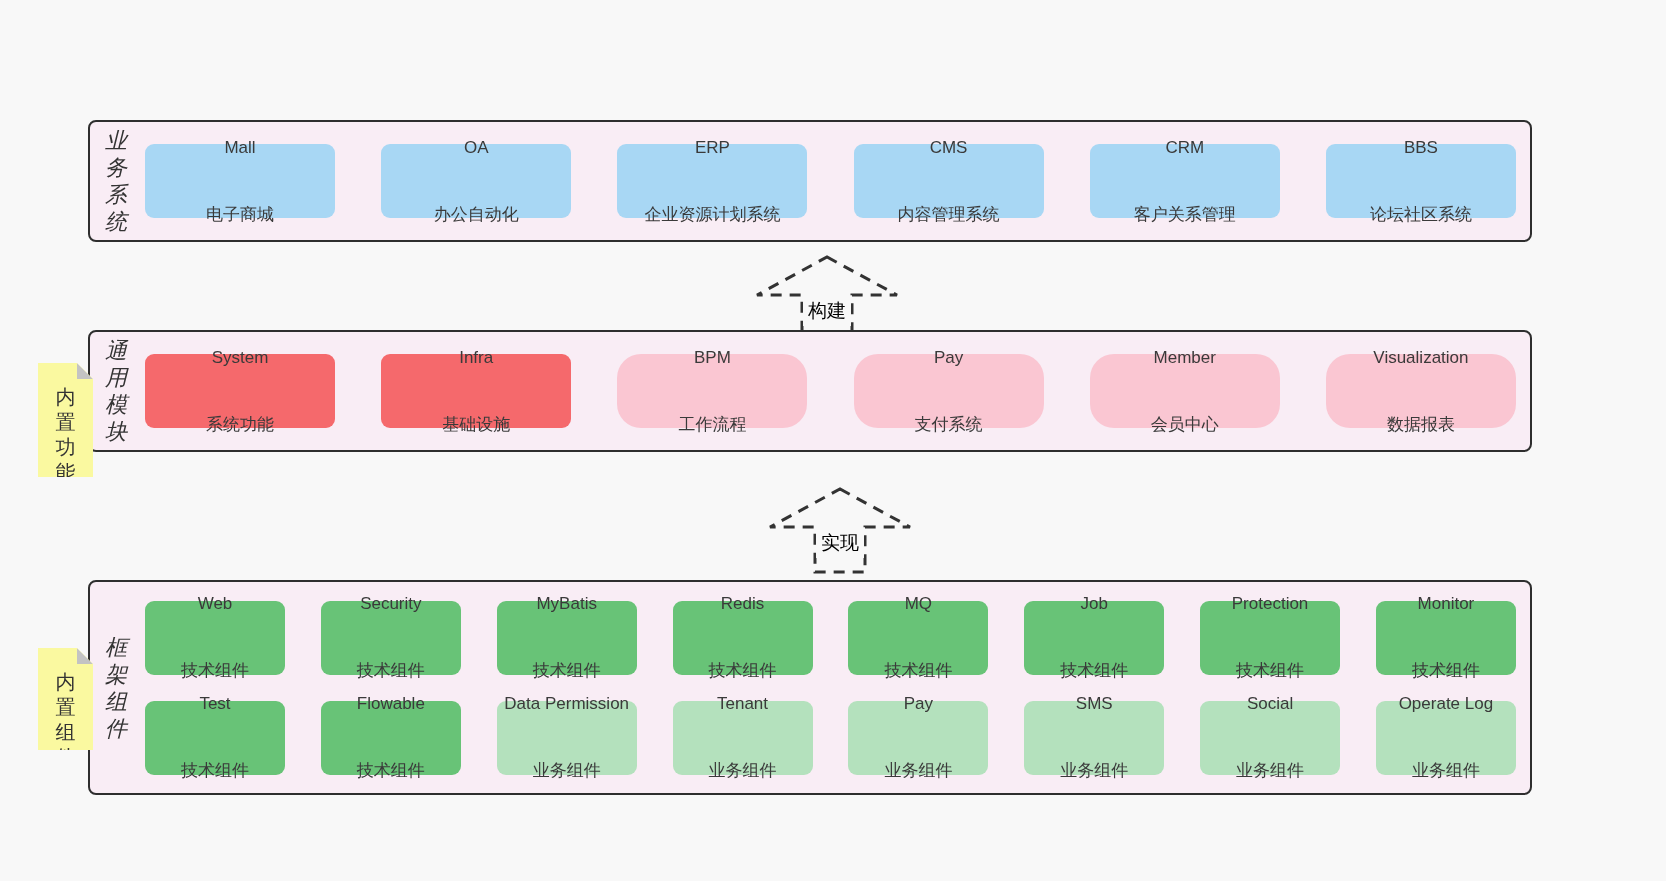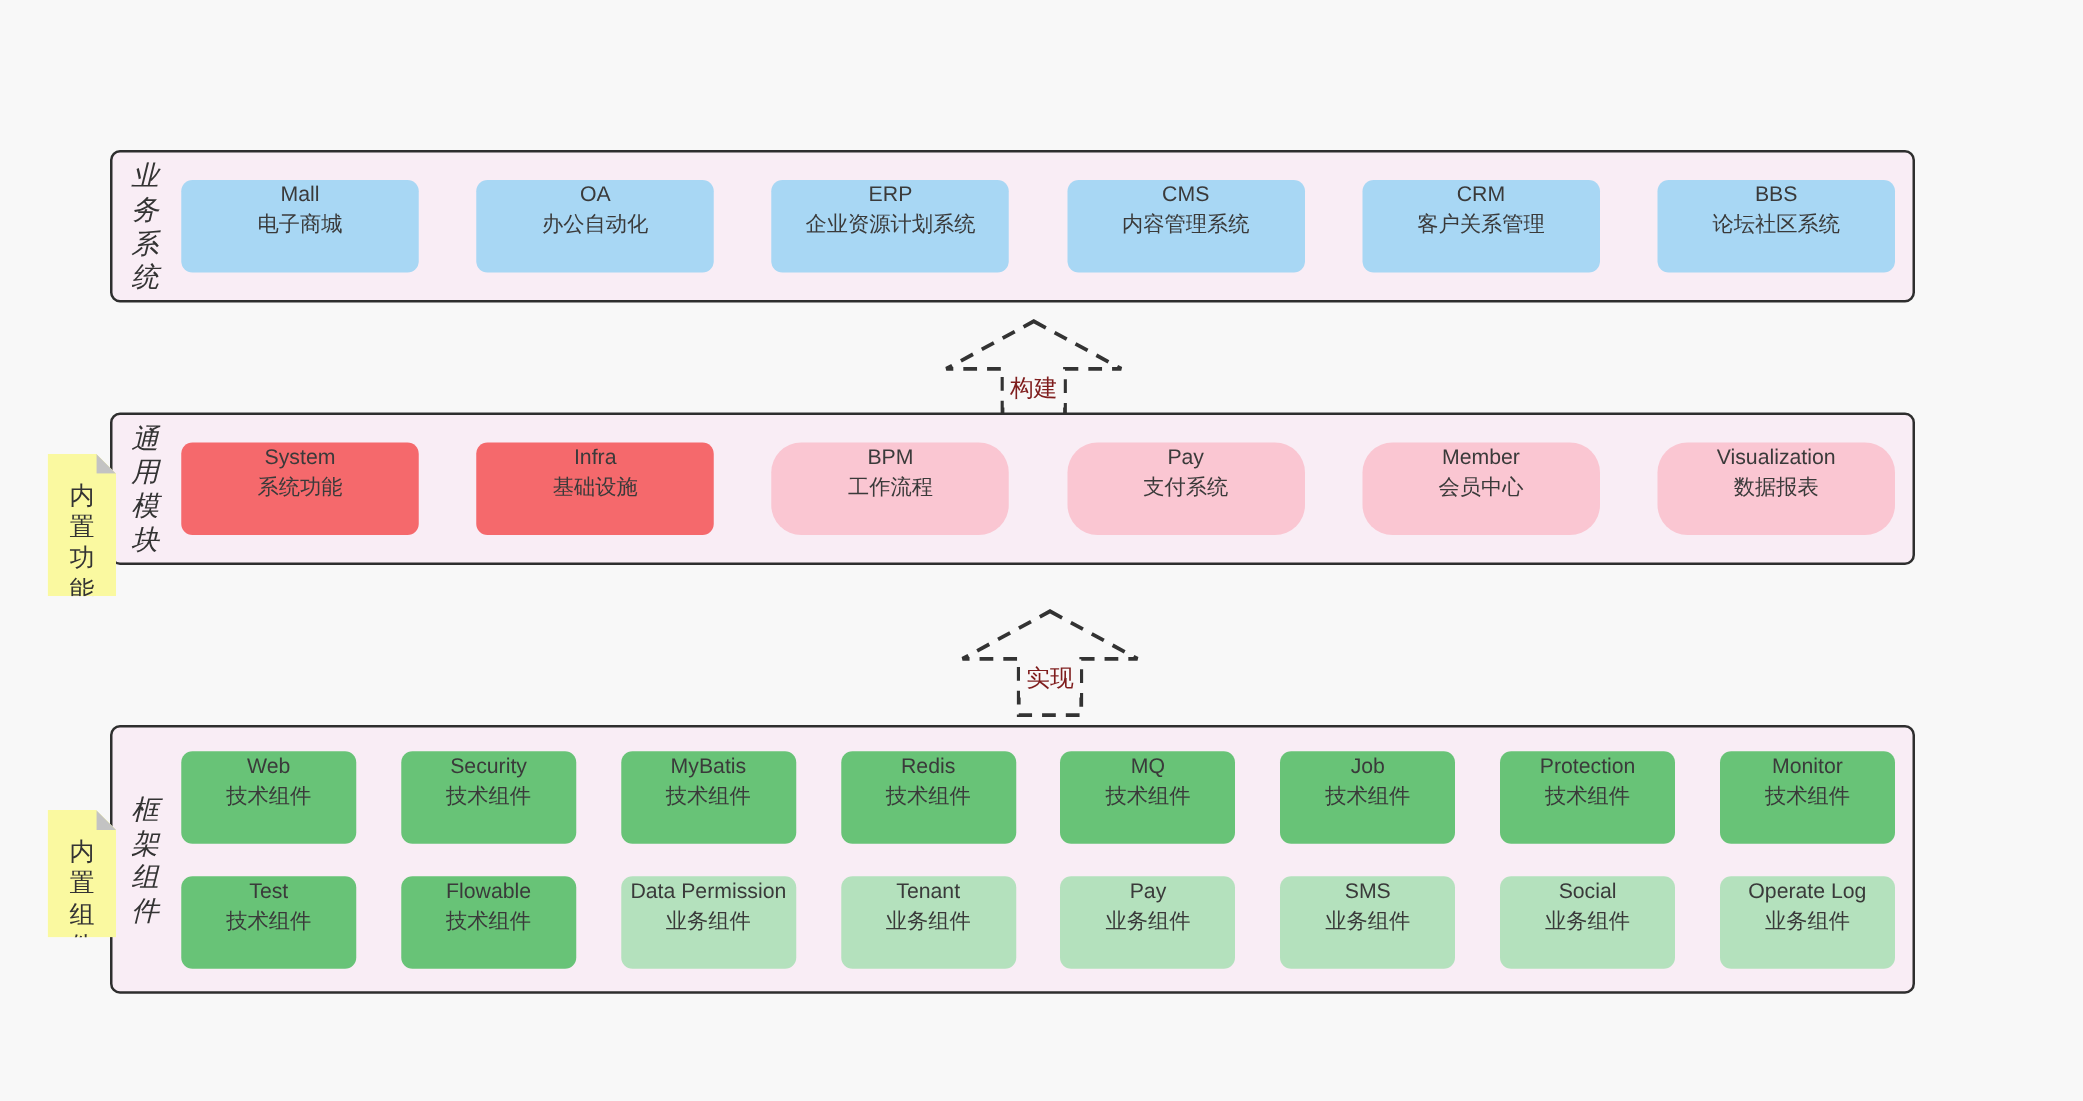--- a/index.html
+++ b/index.html
@@ -26,22 +26,22 @@
   .panel-bot{top:580px; height:215px;}
   .vlabel{
     width:26px; margin-left:13px; flex:0 0 auto;
     font-size:22px; line-height:27px; color:#333;
     text-align:center; word-break:break-all;font-style:italic;
   }
   .boxes-area{flex:1; display:flex; flex-direction:column; gap:26px; padding:0 14px 0 16px;}
   .box-row{display:flex; justify-content:space-between;}
   .box{
     height:74px; border-radius:9px;
-    display:flex; flex-direction:column; align-items:center; justify-content:flex-start;
-    font-size:17px; line-height:24px; text-align:center; color:var(--text);
+    display:flex; flex-direction:column; align-items:center; justify-content:center;
+    font-size:17px; line-height:24px; text-align:center; color:var(--text);gap:43px;
   }
   .box-lg{width:190px;}
   .box-sm{width:140px;}
   .blue{background:var(--blue);}
   .red{background:var(--red);}
   .pink{background:var(--pink);border-radius:24px;}
   .green{background:var(--green);}
   .lightgreen{background:var(--light-green);}
   .sticky{
     position:absolute; left:38px; width:55px; z-index:3;
@@ -58,21 +58,21 @@
   }
   .sticky-mid{top:363px; height:114px;}
   .sticky-bot{top:648px; height:102px;}
   .arrow-wrap{position:absolute; width:150px; height:90px;}
   .arrow-1{left:752px; top:254px;}
   .arrow-2{left:765px; top:486px;}
   .arrow-wrap svg{position:absolute; inset:0;}
   .arrow-label{
     position:absolute; left:50%; top:42px; transform:translateX(-50%);
     background:var(--background); padding:2px 5px;
-    font-size:19px; color:#7f1d1d; white-space:nowrap;
+    font-size:19px; color:#000000; white-space:nowrap;
   }
 </style>
 </head>
 <body>
 
 <div class="canvas">
 
   <div class="panel panel-top">
     <div class="vlabel">业务系统</div>
     <div class="boxes-area">

